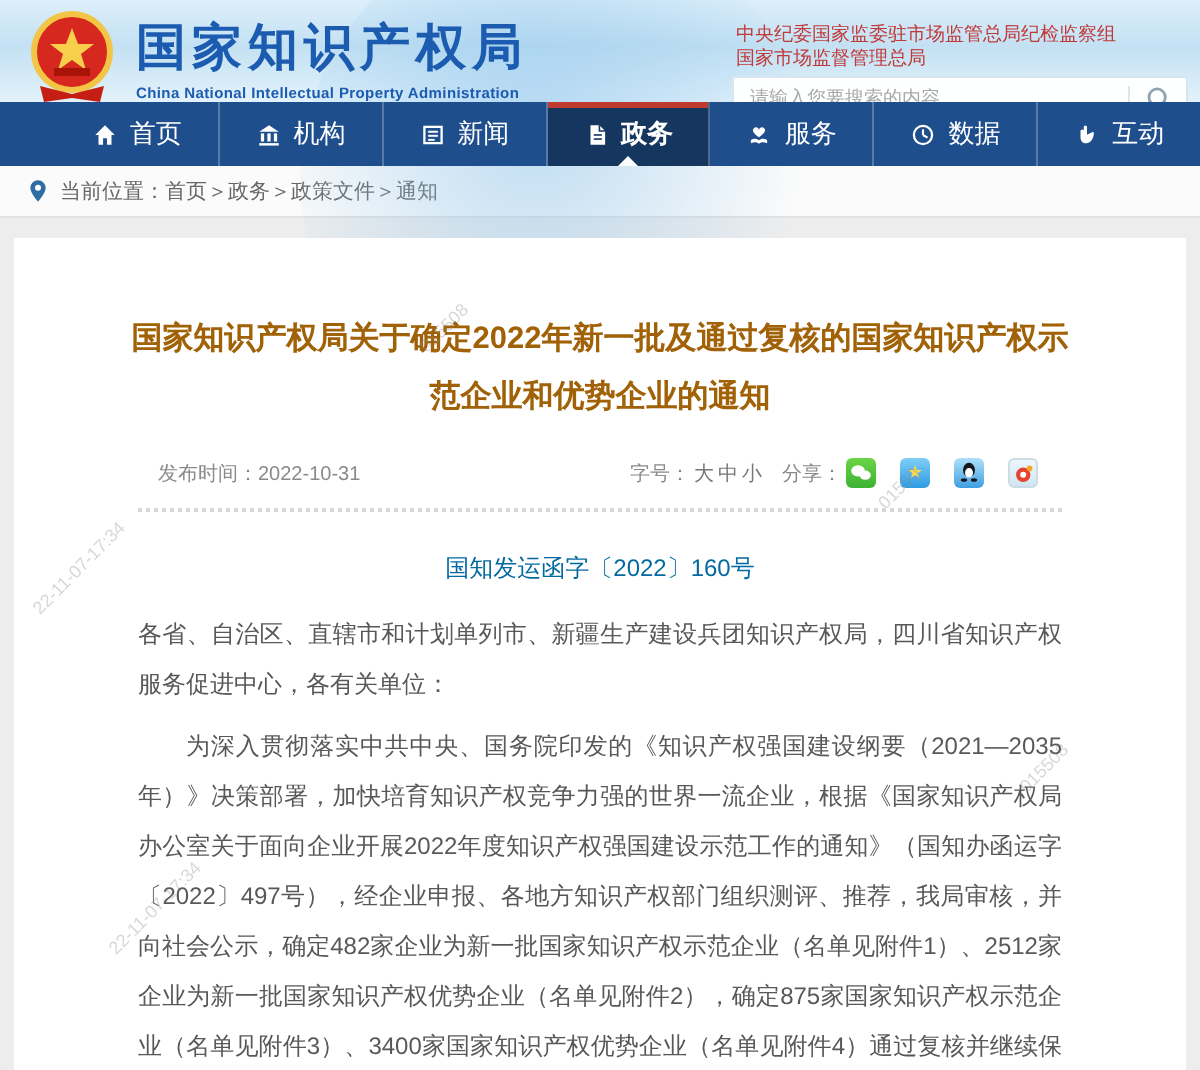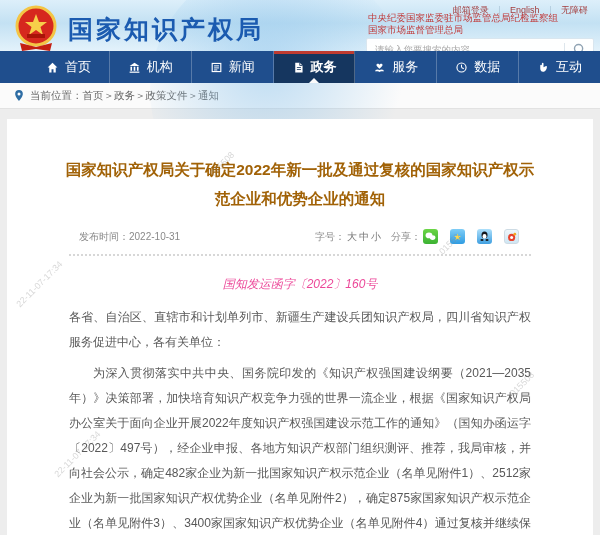--- a/index.html
+++ b/index.html
@@ -59,51 +59,45 @@
   .meta-right { display:flex; align-items:center; gap:2px; }
   .fs-opt { cursor:pointer; color:#777; }
   .share-icons { display:flex; gap:12px; align-items:center; }
   .sicon { width:15px; height:15px; border-radius:3px; display:flex; align-items:center;
     justify-content:center; cursor:pointer; font-size:9px; }
   .sicon.wechat { background:linear-gradient(180deg,#6bd546,#3cb233); }
   .sicon.qzone { background:linear-gradient(180deg,#7fcdf6,#2f9ce2); color:#ffd94d; }
   .sicon.qq { background:linear-gradient(180deg,#aee0fb,#3f9fe0); }
   .sicon.weibo { background:linear-gradient(180deg,#eef6fb,#cfe6f3); border:1px solid #cddbe4; }
   .dotline { margin-top:10px; border-bottom:2px dotted #d7d7d7; }
-  .docnum { text-align:center; font-size:12px; color:#ec4899; margin:20px 0 12px;font-style:italic; }
+  .docnum { text-align:center; font-size:12px; color:#0369a1; margin:20px 0 12px; }
   .para { font-size:12px; color:#585858; line-height:25px; text-align:justify; margin-top:6px; }
   .para.indent { text-indent:2em; }
 
   
   .wm { position:absolute; font-size:9px; color:rgba(140,140,140,.35);
     transform:rotate(-45deg); pointer-events:none; white-space:nowrap; }
 </style>
 </head>
 <body>
 
 <div class="header" data-interactable="false">
   <div class="logo-area" data-interactable="true">
     <svg class="emblem" data-interactable="false" viewBox="0 0 44 48">
       <circle cx="22" cy="21" r="19" fill="#d6281e" stroke="#f3c545" stroke-width="3"></circle>
       <polygon points="22,9 25,17 33,17 26.5,22 29,30 22,25 15,30 17.5,22 11,17 19,17" fill="#f7cf4a"></polygon>
       <rect x="13" y="29" width="18" height="4" fill="#a91408"></rect>
       <path d="M6 38 L22 42 L38 38 L36 46 L22 44 L8 46 Z" fill="#c41f12"></path>
     </svg>
     <div class="agency" data-interactable="false">
       <div class="cn" data-interactable="false">国家知识产权局</div>
+      <div class="en" data-interactable="false">China National Intellectual Property Administration</div>
     </div>
   </div>
 
-  <div class="utility" data-interactable="false">
-    <span data-interactable="true">邮箱登录</span>
-    <span class="sep" data-interactable="false">|</span>
-    <span data-interactable="true">English</span>
-    <span class="sep" data-interactable="false">|</span>
-    <span data-interactable="true">无障碍</span>
-  </div>
 
   <div class="related" data-interactable="false">
     <div data-interactable="true">中央纪委国家监委驻市场监管总局纪检监察组</div>
     <div data-interactable="true">国家市场监督管理总局</div>
   </div>
 
   <div class="searchbox" data-interactable="false">
     <input type="text" data-interactable="true" placeholder="请输入您要搜索的内容" style="">
     <div class="search-divider" data-interactable="false"></div>
     <button class="search-btn" data-interactable="true">

